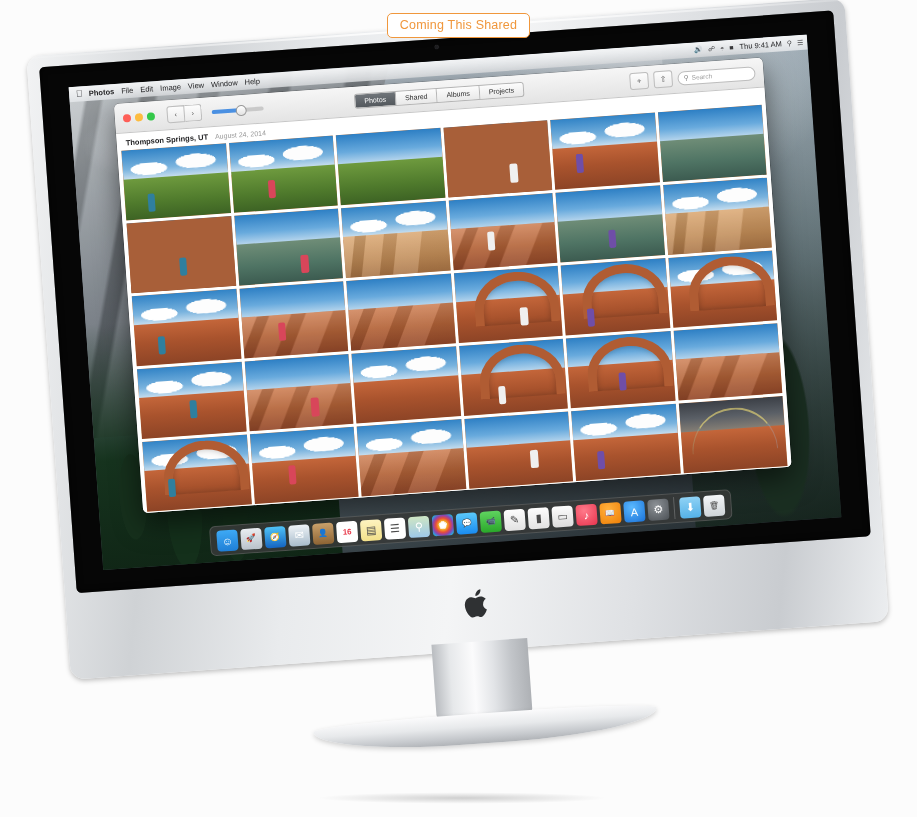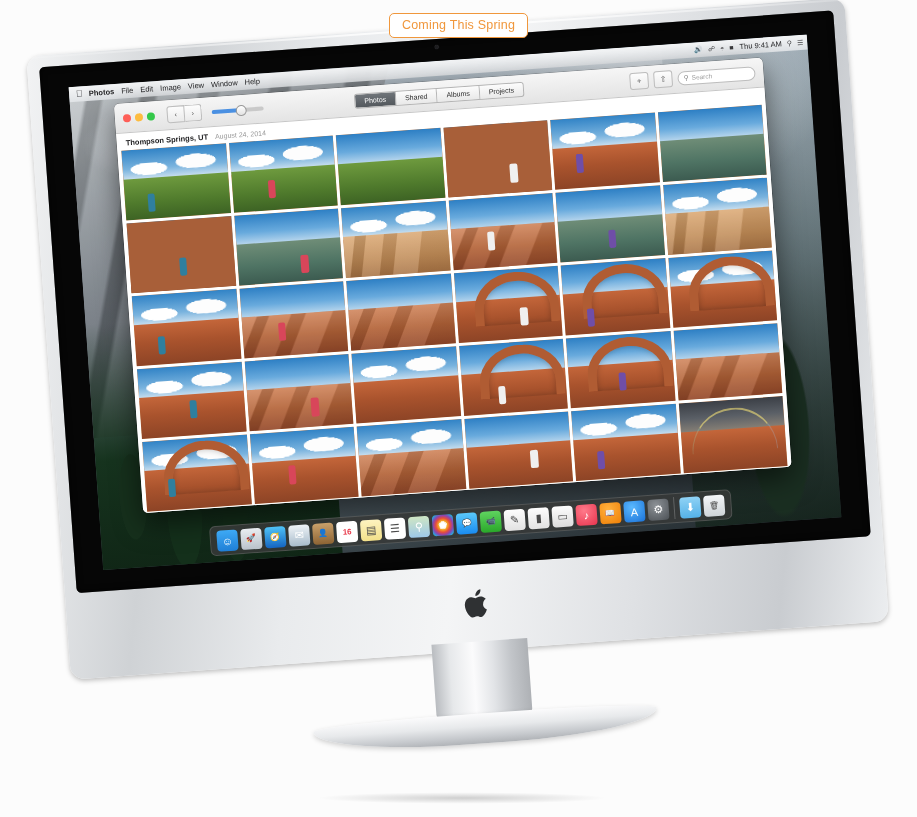--- a/index.html
+++ b/index.html
@@ -245,21 +245,21 @@
 
   #ground-shadow{
     position:absolute;left:262px;top:790px;width:400px;height:16px;
     background:radial-gradient(ellipse 200px 8px at 50% 50%, rgba(0,0,0,.18), rgba(0,0,0,0) 72%);
   }
 </style>
 </head>
 <body>
 
 <div id="badge-wrap">
-  <span id="badge">Coming This Spring</span>
+  <span id="badge">Coming This Shared</span>
 </div>
 
 <div id="imac">
 
   <div id="body"></div>
 
   <div id="glass">
     <div id="camera"></div>
 
     <div id="screen">

